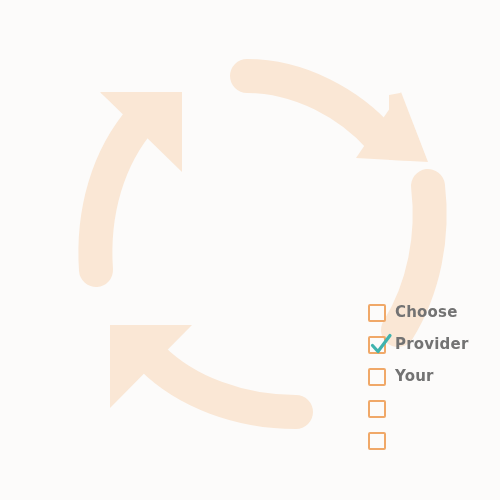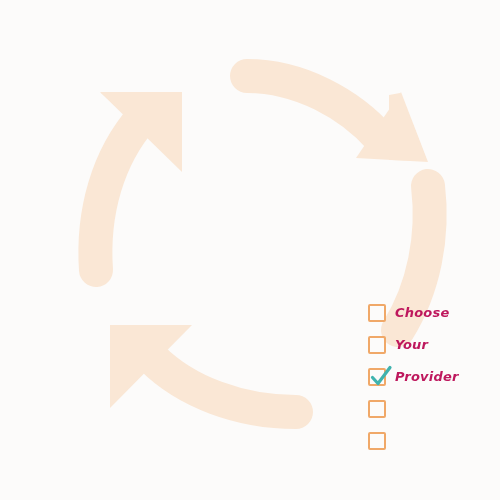--- a/index.html
+++ b/index.html
@@ -54,27 +54,26 @@
     position: absolute;
     left: -2px;
     top: -7px;
     width: 26px;
     height: 26px;
     display: block;
     pointer-events: none;
   }
   .check-label {
     font-family: "DejaVu Sans", sans-serif;
-    font-size: 13px;
+    font-size: 15px;
     font-weight: bold;
-    color: #be185d;
+    color: #737373;
     letter-spacing: 0.2px;
     line-height: 1;
     white-space: nowrap;
-    font-style: italic;
   }
   .check-label:empty {
     display: none;
   }
 </style>
 </head>
 <body>
 
 <div id="stage">
 
@@ -108,31 +107,31 @@
   </svg>
 
   <div id="checklist">
 
     <div class="check-row">
       <span class="checkbox"></span>
       <span class="check-label">Choose</span>
     </div>
 
     <div class="check-row">
-      <span class="checkbox"></span>
-      <span class="check-label">Your</span>
-    </div>
-
-    <div class="check-row">
       <span class="checkbox">
         <svg class="tick" viewBox="0 0 26 26" xmlns="http://www.w3.org/2000/svg">
           <path d="M 4.5,14.5 L 10,20.5 L 22,4.5" fill="none" stroke="#3fb3ae" stroke-width="3.2" stroke-linecap="round" stroke-linejoin="round"></path>
         </svg>
       </span>
       <span class="check-label">Provider</span>
+    </div>
+
+    <div class="check-row">
+      <span class="checkbox"></span>
+      <span class="check-label">Your</span>
     </div>
 
     <div class="check-row">
       <span class="checkbox"></span>
 
     </div>
 
     <div class="check-row">
       <span class="checkbox"></span>
 

